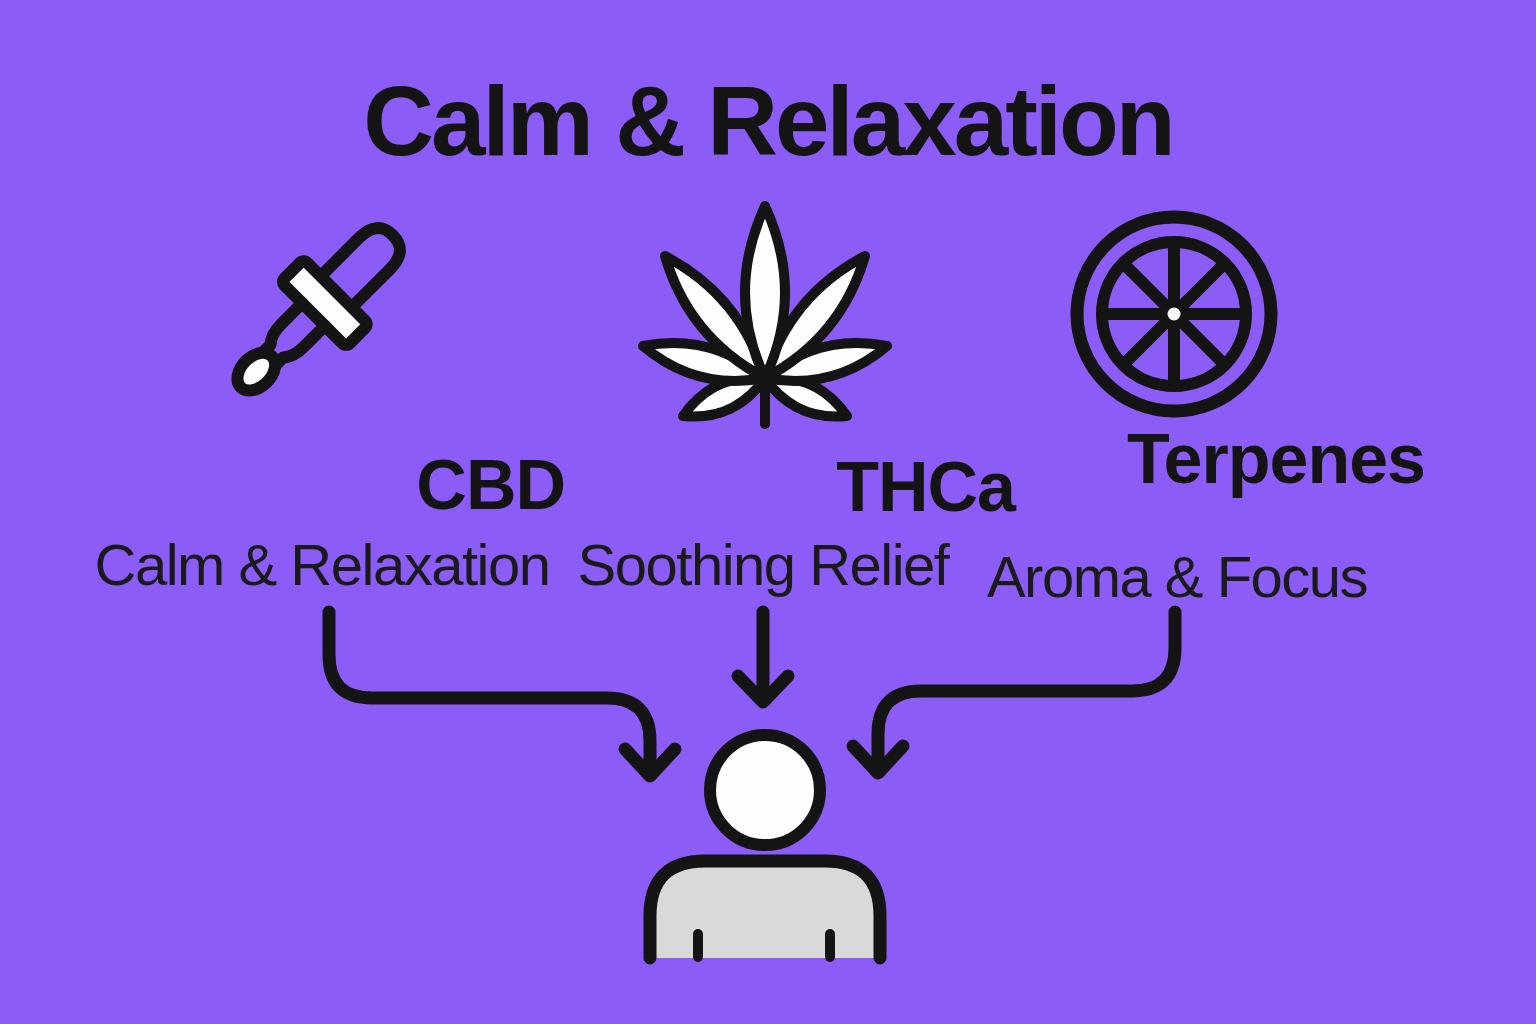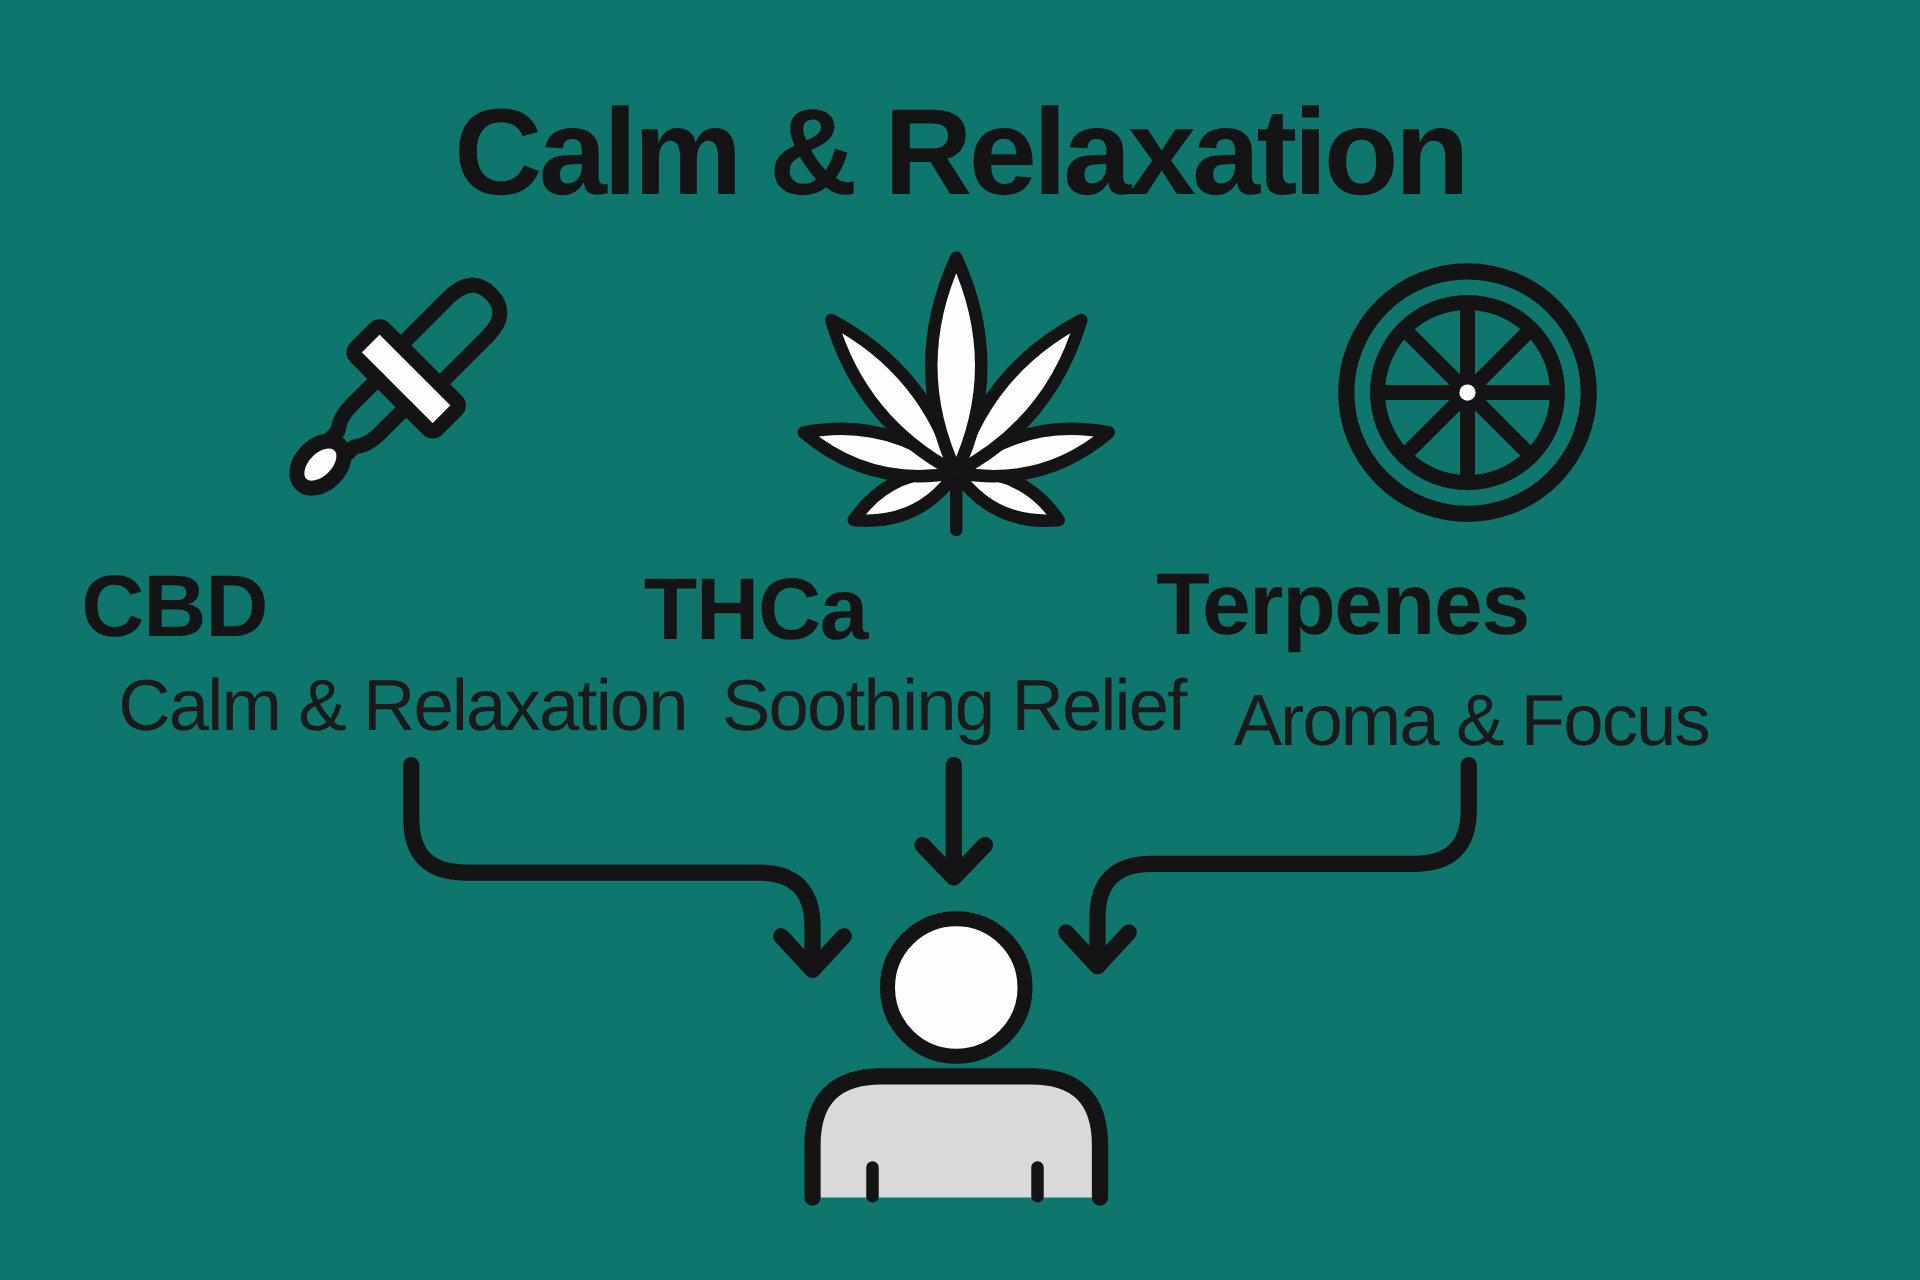--- a/index.html
+++ b/index.html
@@ -4,56 +4,56 @@
 <style>
   html, body {
     margin: 0;
     padding: 0;
     background: #fdfdfd;
   }
   #stage {
     position: relative;
     width: 1536px;
     height: 1024px;
-    background: #0f766e;
+    background: #8b5cf6;
     overflow: hidden;
     font-family: "Liberation Sans", sans-serif;
     color: #141414;
   }
   .abs { position: absolute; }
   #title {
     left: 0; top: 72px; width: 1536px;
     text-align: center;
     font-size: 98px;
     font-weight: 700;
     letter-spacing: -3px;
     line-height: 1;
     color: #141414;
   }
   .heading {
-    text-align: left;
+    text-align: right;
     font-size: 70px;
     font-weight: 700;
     letter-spacing: -1px;
     line-height: 1;
     color: #141414;
   }
   .subheading {
     text-align: center;
     font-size: 58px;
     font-weight: 400;
     letter-spacing: -1.5px;
     line-height: 1;
     color: #1a1a1a;
   }
   #h-cbd      { left: 65px;  top: 450px; width: 500px; }
   #s-cbd      { left: 42px;  top: 536px; width: 560px; }
   #h-thca     { left: 515px; top: 452px; width: 500px; }
   #s-thca     { left: 483px; top: 536px; width: 560px; }
-  #h-terp     { left: 925px; top: 448px; width: 500px; }
+  #h-terp     { left: 925px; top: 424px; width: 500px; }
   #s-terp     { left: 897px; top: 548px; width: 560px; }
   #icon-dropper { left: 195px;  top: 193px; }
   #icon-leaf    { left: 635px;  top: 198px; }
   #icon-citrus  { left: 1064px; top: 204px; }
   #flow-layer   { left: 0; top: 0; }
   svg { display: block; }
 </style>
 </head>
 <body>
 

